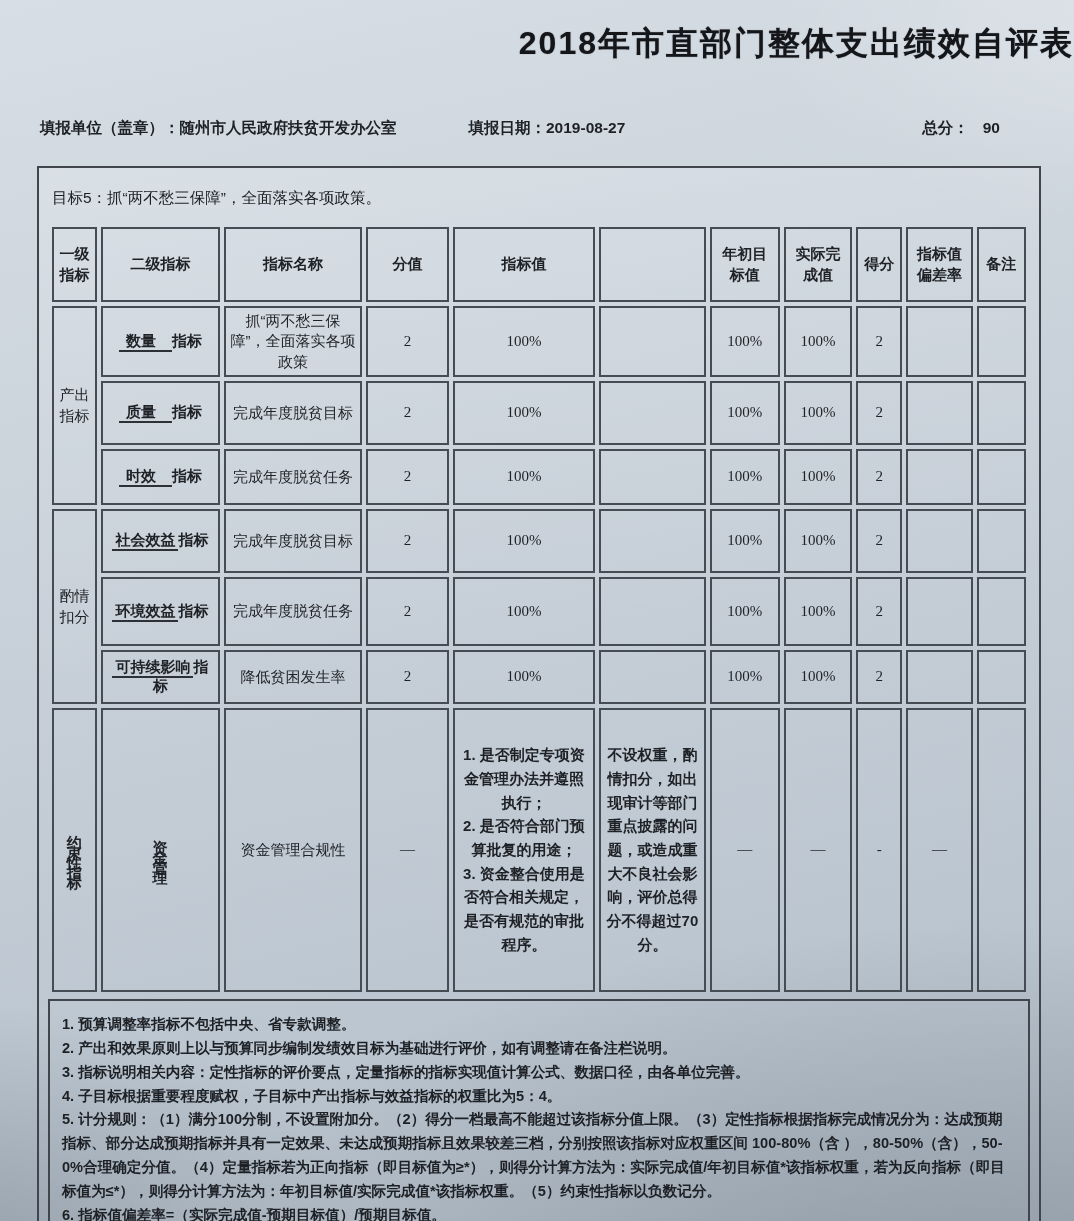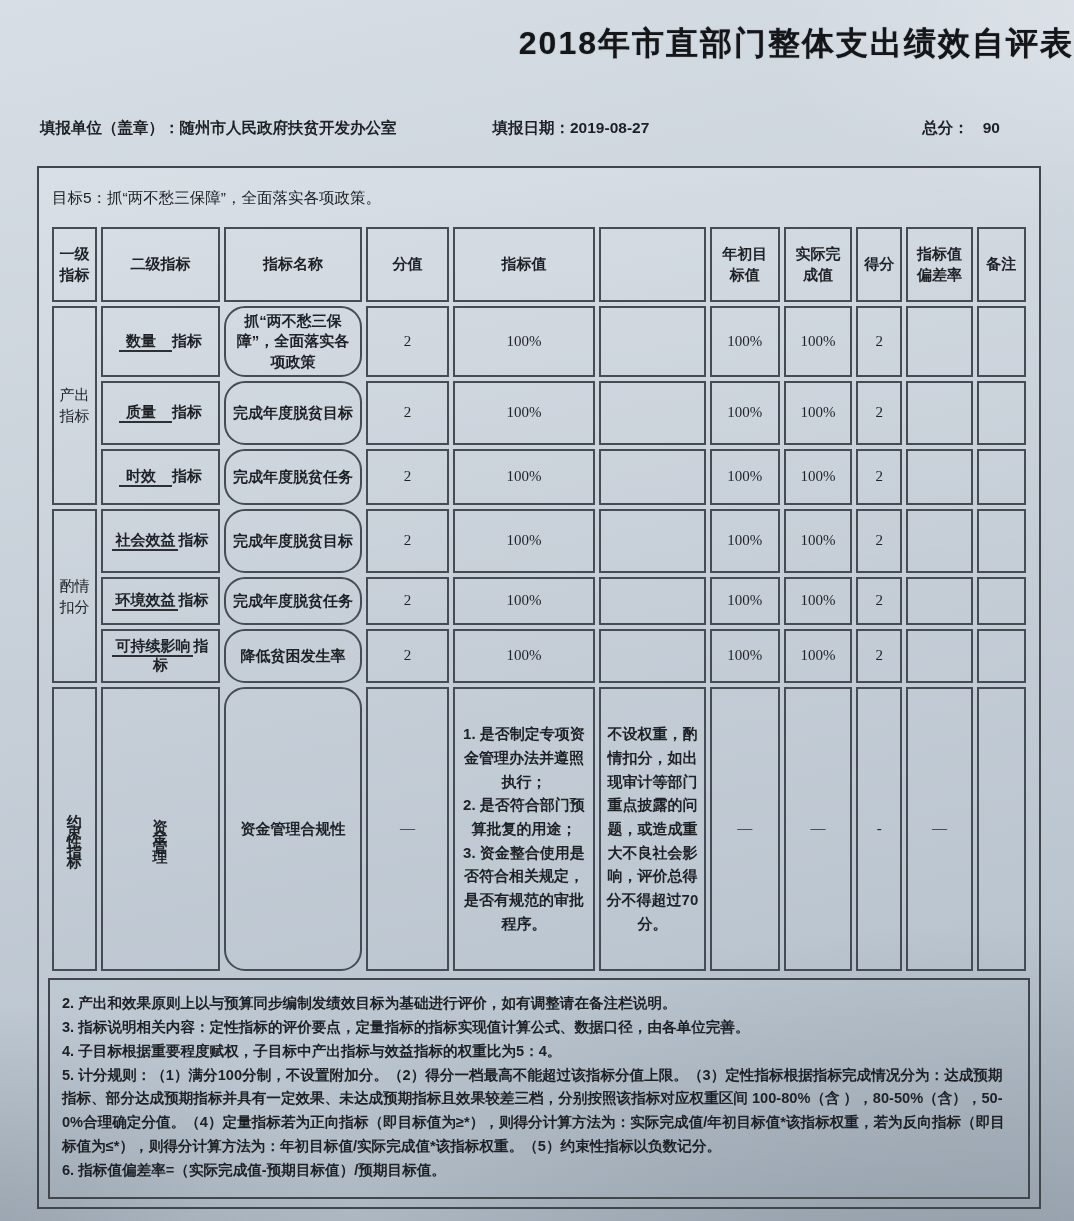--- a/index.html
+++ b/index.html
@@ -30,21 +30,21 @@
   }
   .meta {
     display: flex;
     align-items: flex-end;
     margin-top: 52px;
     font-size: 15.5px;
     font-weight: bold;
     color: #1d2025;
   }
   .meta-unit  { margin-left: 40px; }
-  .meta-date  { margin-left: 96px; }
+  .meta-date  { margin-left: 72px; }
   .meta-score { margin-left: auto; margin-right: 74px; }
   .meta .gap  { display: inline-block; width: 14px; }
 
   .outer-box {
     margin: 27px 33px 0 37px;
     border: 2.5px solid #41464d;
     padding: 2px 9px 8px 9px;
     background: linear-gradient(173deg, rgba(255,255,255,0.14), rgba(255,255,255,0) 45%);
   }
   .goal {
@@ -72,27 +72,27 @@
   table.perf th {
     font-weight: bold;
     font-size: 15px;
     line-height: 1.35;
   }
   tr.h      { height: 75px; padding-left: 36px; }
   tr.r1     { height: 70px; }
   tr.r2     { height: 64px; }
   tr.r3     { height: 56px; }
   tr.r4     { height: 64px; }
-  tr.r5     { height: 48px; }
+  tr.r5     { height: 69px; }
   tr.r6     { height: 54px; }
   tr.rc     { height: 284px; }
 
   td.lvl1 { font-weight: normal; line-height: 1.4; }
   td.l2   { font-weight: bold; }
-  td.name { font-weight: bold; line-height: 1.35; padding: 2px 6px; border-radius: 21px; }
+  td.name { font-weight: normal; line-height: 1.35; padding: 2px 6px; }
   td.num  { font-family: "Liberation Serif", serif; font-size: 16.5px; }
   .u  { border-bottom: 2px solid #2d3136; padding: 0 3px 1px 3px; text-align: center; }
   .uw { padding-left: 7px; padding-right: 16px; }
   .vert {
     writing-mode: vertical-rl;
     text-orientation: upright;
     letter-spacing: 10px;
     line-height: 1.15;
     font-weight: bold;
     display: inline-block;
@@ -255,20 +255,21 @@
         <td class="num">—</td>
         <td class="num">—</td>
         <td class="num">-</td>
         <td class="num">—</td>
         <td></td>
       </tr>
     </tbody>
       </table>
 
     <div class="notes">
+      <div>1. 预算调整率指标不包括中央、省专款调整。</div>
       <div>2. 产出和效果原则上以与预算同步编制发绩效目标为基础进行评价，如有调整请在备注栏说明。</div>
       <div>3. 指标说明相关内容：定性指标的评价要点，定量指标的指标实现值计算公式、数据口径，由各单位完善。</div>
       <div>4. 子目标根据重要程度赋权，子目标中产出指标与效益指标的权重比为5：4。</div>
       <div>5. 计分规则：（1）满分100分制，不设置附加分。（2）得分一档最高不能超过该指标分值上限。（3）定性指标根据指标完成情况分为：达成预期指标、部分达成预期指标并具有一定效果、未达成预期指标且效果较差三档，分别按照该指标对应权重区间 100-80%（含 ），80-50%（含），50-0%合理确定分值。（4）定量指标若为正向指标（即目标值为≥*），则得分计算方法为：实际完成值/年初目标值*该指标权重，若为反向指标（即目标值为≤*），则得分计算方法为：年初目标值/实际完成值*该指标权重。（5）约束性指标以负数记分。</div>
       <div>6. 指标值偏差率=（实际完成值-预期目标值）/预期目标值。</div>
     </div>
 
   </div>
 </div>
 

